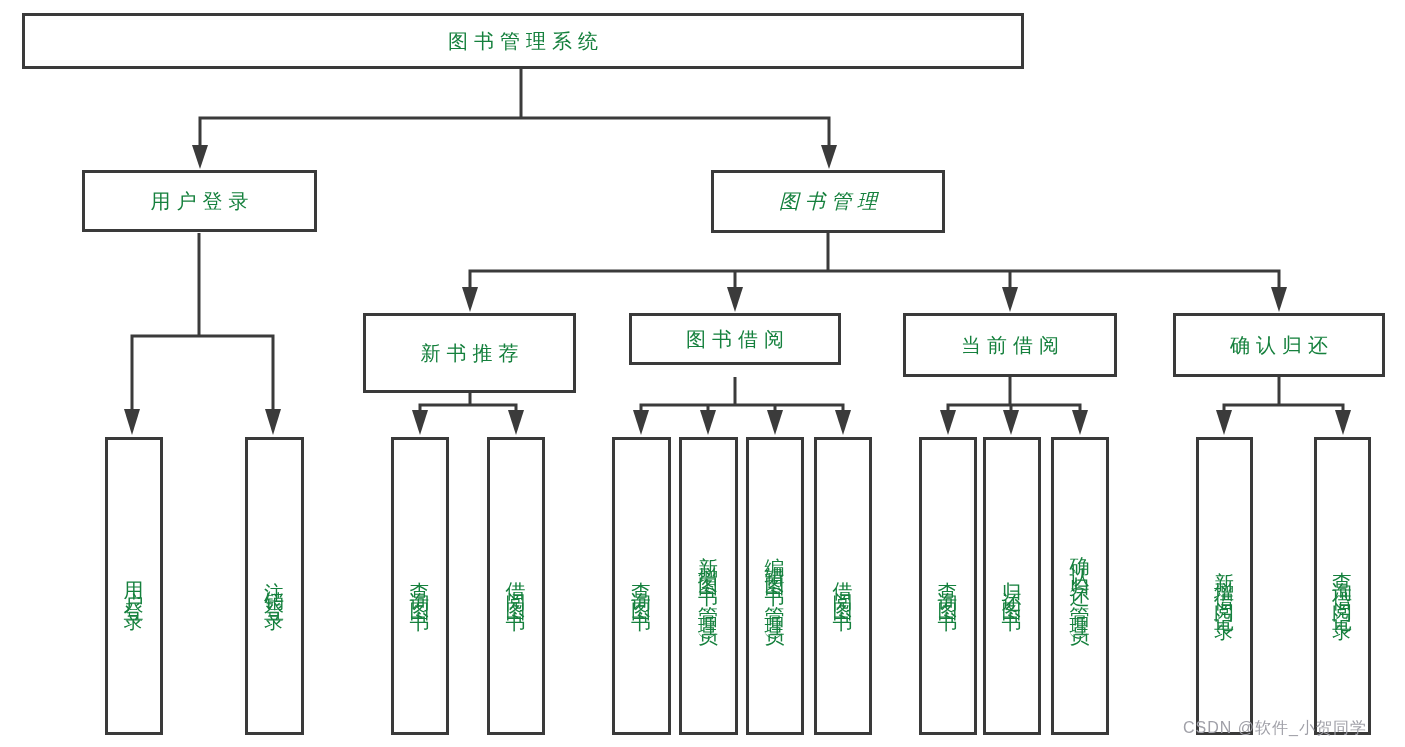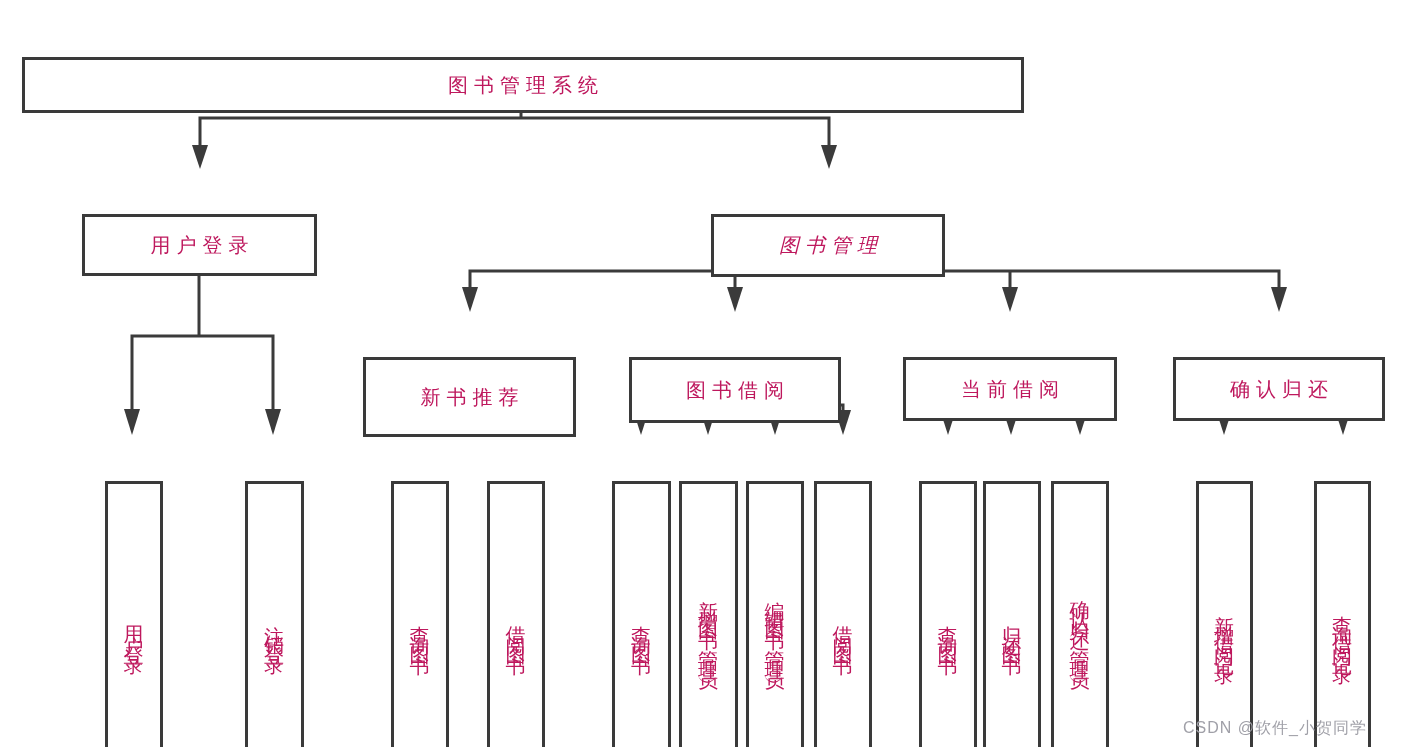--- a/index.html
+++ b/index.html
@@ -9,47 +9,46 @@
     background:#ffffff;
     font-family:"Liberation Sans","DejaVu Sans",sans-serif;
     overflow:hidden;
   }
   svg.connectors{position:absolute;left:0;top:0;z-index:1;}
   .box{
     position:absolute;
     box-sizing:border-box;
     background:#ffffff;
     border:3px solid #3a3a3a;
-    color:#be185d;
+    color:#15803d;
     display:flex;
     align-items:center;
     justify-content:center;
     z-index:2;
-    margin-top:44px;
   }
   .h-box{
     font-size:20px;
     letter-spacing:6px;
     text-indent:6px;
     white-space:nowrap;
   }
   .v-box{
     writing-mode:vertical-rl;
     font-size:20px;
     letter-spacing:10px;
     line-height:1;
   }
   
   .n-root   {left:22px;  top:13px;  width:1002px; height:56px;}
   
   .n-login  {left:82px;  top:170px; width:235px;  height:62px;}
   .n-mgmt   {left:711px; top:170px; width:234px;  height:63px;font-style:italic;}
   
   .n-rec    {left:363px; top:313px; width:213px;  height:80px;}
-  .n-borrow {left:629px; top:313px; width:212px;  height:66px;}
+  .n-borrow {left:629px; top:313px; width:212px;  height:52px;}
   .n-current{left:903px; top:313px; width:214px;  height:64px;}
   .n-records{left:1173px;top:313px; width:212px;  height:64px;}
   
   .leaf{top:437px;height:298px;}
   .l-login1{left:105px; width:58px;}
   .l-login2{left:245px; width:59px;}
   .l-rec1  {left:391px; width:58px;}
   .l-rec2  {left:487px; width:58px;}
   .l-bor1  {left:612px; width:59px;}
   .l-bor2  {left:679px; width:59px;}

